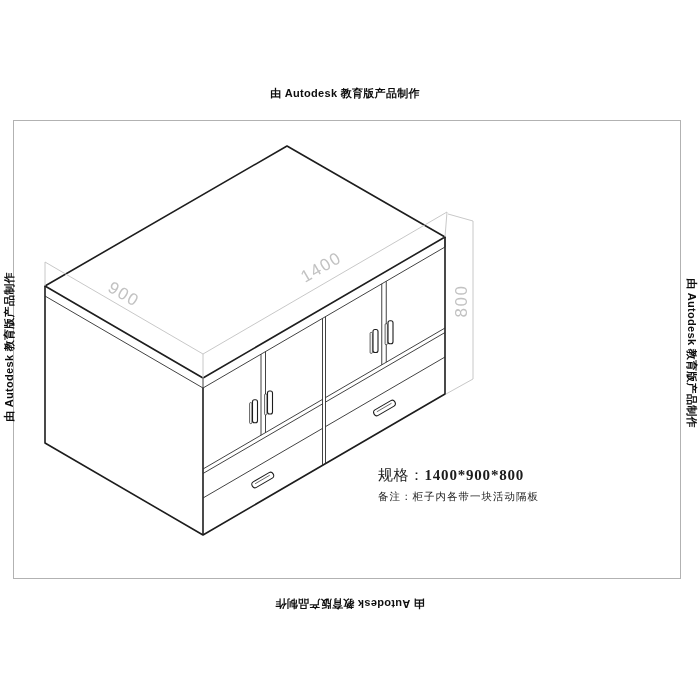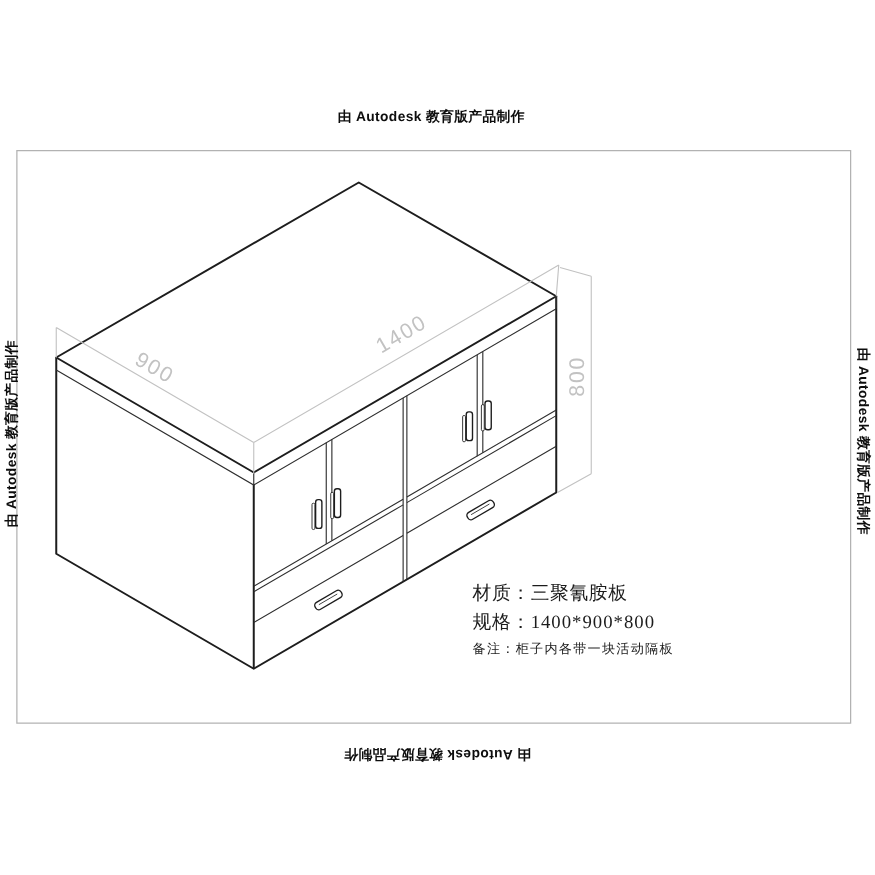--- a/index.html
+++ b/index.html
@@ -9,21 +9,21 @@
   .watermark{position:absolute;white-space:nowrap;font-size:11px;font-weight:700;
     color:#0d0d0d;letter-spacing:0.3px;}
   .wm-top{left:345px;top:86px;transform:translateX(-50%);}
   .wm-bottom{left:350px;top:596px;transform:translateX(-50%) rotate(180deg);}
   .wm-left{left:9px;top:347px;transform:translate(-50%,-50%) rotate(-90deg);}
   .wm-right{left:691px;top:353px;transform:translate(-50%,-50%) rotate(90deg);}
   .drawing-svg{position:absolute;left:0;top:0;width:700px;height:700px;}
   .spec-block{position:absolute;left:378px;top:467px;color:#1c1c1c;}
   .spec-row{font-size:15px;line-height:15px;margin-bottom:8px;letter-spacing:0.5px;white-space:nowrap;}
   .spec-row.note{font-size:10.5px;line-height:11px;letter-spacing:1px;margin-top:2px;font-family:Liberation Serif, serif;}
-  .spec-value.size{font-family:"Liberation Serif",serif;letter-spacing:0.8px;}
+  .spec-value.size{font-family:"Liberation Serif",serif;letter-spacing:0.8px;font-weight:bold;}
   .dim-text{font-family:"Liberation Sans",sans-serif;fill:#c2c2c2;font-size:17px;letter-spacing:1.5px;}
 </style>
 </head>
 <body>
 
 <div class="sheet-border"></div>
 
 <div class="watermark wm-top">由 Autodesk 教育版产品制作</div>
 <div class="watermark wm-bottom">由 Autodesk 教育版产品制作</div>
 <div class="watermark wm-left">由 Autodesk 教育版产品制作</div>
@@ -78,21 +78,18 @@
     <path d="M473,221 L473,379 M448,214 L473,221 M446,394 L473,379"></path>
   </g>
 
   <text class="dim-text" transform="translate(121,299) rotate(30.2)" text-anchor="middle">900</text>
   <text class="dim-text" transform="translate(324,272) rotate(-30.2)" text-anchor="middle">1400</text>
   <text class="dim-text" transform="translate(467,301) rotate(-90)" text-anchor="middle">800</text>
 </svg>
 
 <div class="spec-block">
   <div class="spec-row">
-    <span class="spec-label">材质：</span><span class="spec-value">三聚氰胺板</span>
-  </div>
-  <div class="spec-row">
     <span class="spec-label">规格：</span><span class="spec-value size">1400*900*800</span>
   </div>
   <div class="spec-row note">
     <span class="spec-label">备注：</span><span class="spec-value">柜子内各带一块活动隔板</span>
   </div>
 </div>
 
 </body></html>

